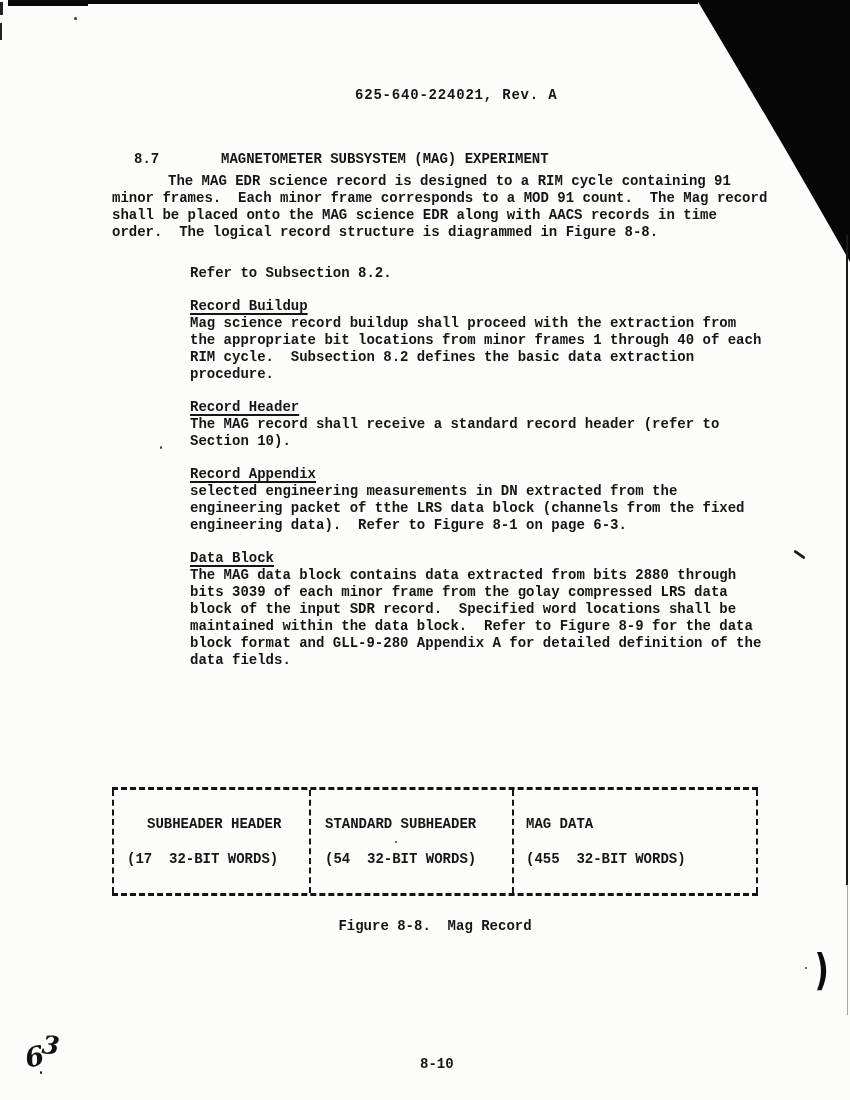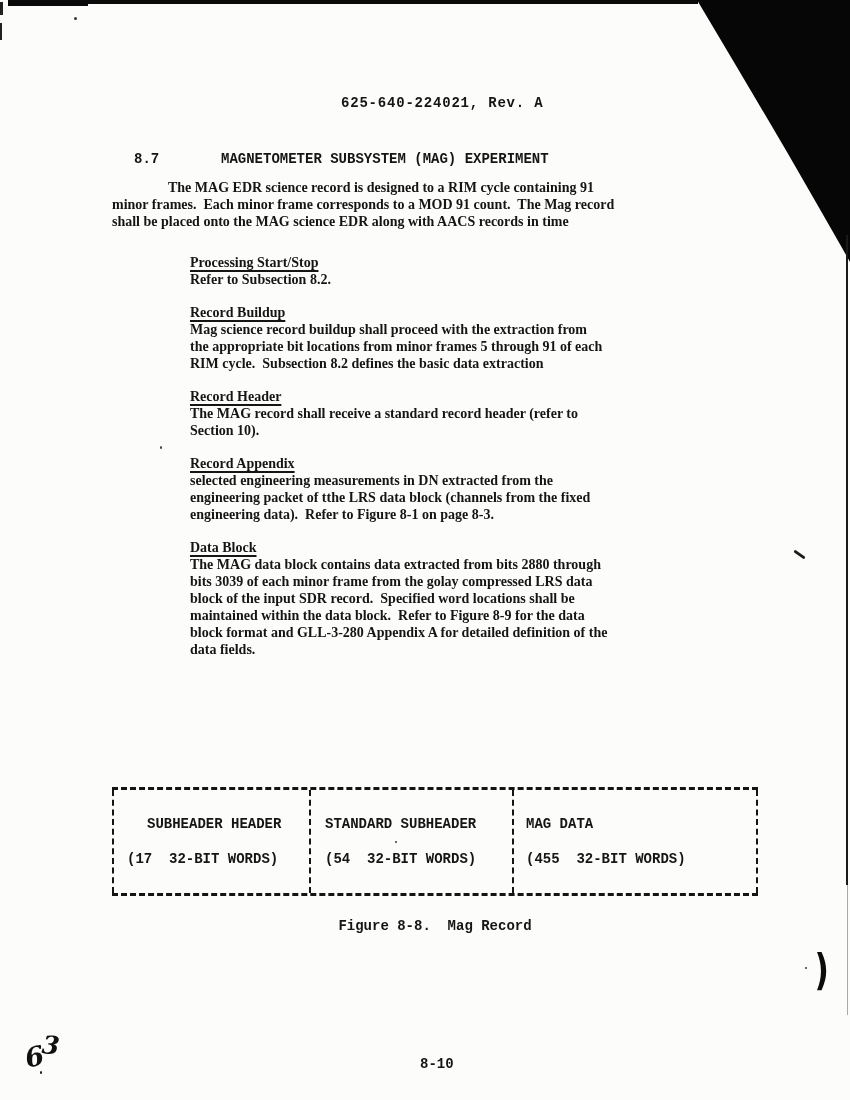--- a/index.html
+++ b/index.html
@@ -3,26 +3,26 @@
 <meta charset="utf-8">
 <style>
   html,body{margin:0;padding:0;background:#d9d9d9;}
   .page{
     position:relative;width:850px;height:1100px;background:#fcfcfa;overflow:hidden;
     font-family:"Liberation Mono","DejaVu Sans Mono",monospace;
     font-weight:bold;color:#151515;font-size:14px;line-height:17px;
   }
   .line{white-space:pre;}
   
-  .doc-number{position:absolute;left:341px;top:87px;letter-spacing:0.8px;white-space:pre;margin-top:8px;}
+  .doc-number{position:absolute;left:355px;top:87px;letter-spacing:0.8px;white-space:pre;}
   
   .section-heading{position:absolute;left:134px;top:151px;display:flex;white-space:pre;}
   .section-number{width:87px;}
   
-  .text-col{position:absolute;left:112px;top:179px;width:700px;font-family:Liberation Serif, serif;}
+  .text-col{position:absolute;left:112px;top:173px;width:700px;}
   .intro{margin-bottom:24px;}
   .intro-line.first{padding-left:56px;}
   .block{margin-left:78px;margin-top:16px;}
   .block:first-of-type{margin-top:0;}
   .block-heading{text-decoration:underline;text-underline-offset:3px;text-decoration-thickness:1.5px;white-space:pre;}
   
   .figure{position:absolute;left:112px;top:787px;width:646px;}
   .figure-box{display:flex;border-top:3px dashed #141414;border-bottom:3px dashed #141414;}
   .cell{box-sizing:border-box;border-left:2px dashed #141414;padding-top:26px;padding-bottom:25px;}
   .cell.c1{width:197px;}
@@ -82,54 +82,55 @@
   <div class="section-heading">
     <span class="section-number">8.7</span>
     <span>MAGNETOMETER SUBSYSTEM (MAG) EXPERIMENT</span>
   </div>
 
   <div class="text-col">
     <div class="intro">
       <div class="line intro-line first">The MAG EDR science record is designed to a RIM cycle containing 91</div>
       <div class="line intro-line">minor frames.  Each minor frame corresponds to a MOD 91 count.  The Mag record</div>
       <div class="line intro-line">shall be placed onto the MAG science EDR along with AACS records in time</div>
+      <div class="line intro-line">order.  The logical record structure is diagrammed in Figure 8-8.</div>
     </div>
 
     <div class="block">
-      <div class="block-heading">Processing Start/Stop</div>
       <div class="line">Refer to Subsection 8.2.</div>
     </div>
 
     <div class="block">
       <div class="block-heading">Record Buildup</div>
       <div class="line">Mag science record buildup shall proceed with the extraction from</div>
-      <div class="line">the appropriate bit locations from minor frames 5 through 91 of each</div>
+      <div class="line">the appropriate bit locations from minor frames 1 through 40 of each</div>
       <div class="line">RIM cycle.  Subsection 8.2 defines the basic data extraction</div>
+      <div class="line">procedure.</div>
     </div>
 
     <div class="block">
       <div class="block-heading">Record Header</div>
       <div class="line">The MAG record shall receive a standard record header (refer to</div>
       <div class="line">Section 10).</div>
     </div>
 
     <div class="block">
       <div class="block-heading">Record Appendix</div>
       <div class="line">selected engineering measurements in DN extracted from the</div>
       <div class="line">engineering packet of tthe LRS data block (channels from the fixed</div>
-      <div class="line">engineering data).  Refer to Figure 8-1 on page 8-3.</div>
+      <div class="line">engineering data).  Refer to Figure 8-1 on page 6-3.</div>
     </div>
 
     <div class="block">
       <div class="block-heading">Data Block</div>
       <div class="line">The MAG data block contains data extracted from bits 2880 through</div>
       <div class="line">bits 3039 of each minor frame from the golay compressed LRS data</div>
       <div class="line">block of the input SDR record.  Specified word locations shall be</div>
       <div class="line">maintained within the data block.  Refer to Figure 8-9 for the data</div>
-      <div class="line">block format and GLL-3-280 Appendix A for detailed definition of the</div>
+      <div class="line">block format and GLL-9-280 Appendix A for detailed definition of the</div>
       <div class="line">data fields.</div>
     </div>
   </div>
 
   <div class="figure">
     <div class="figure-box">
       <div class="cell c1">
         <div class="cell-label">SUBHEADER HEADER</div>
         <div class="cell-size">(17  32-BIT WORDS)</div>
       </div>

